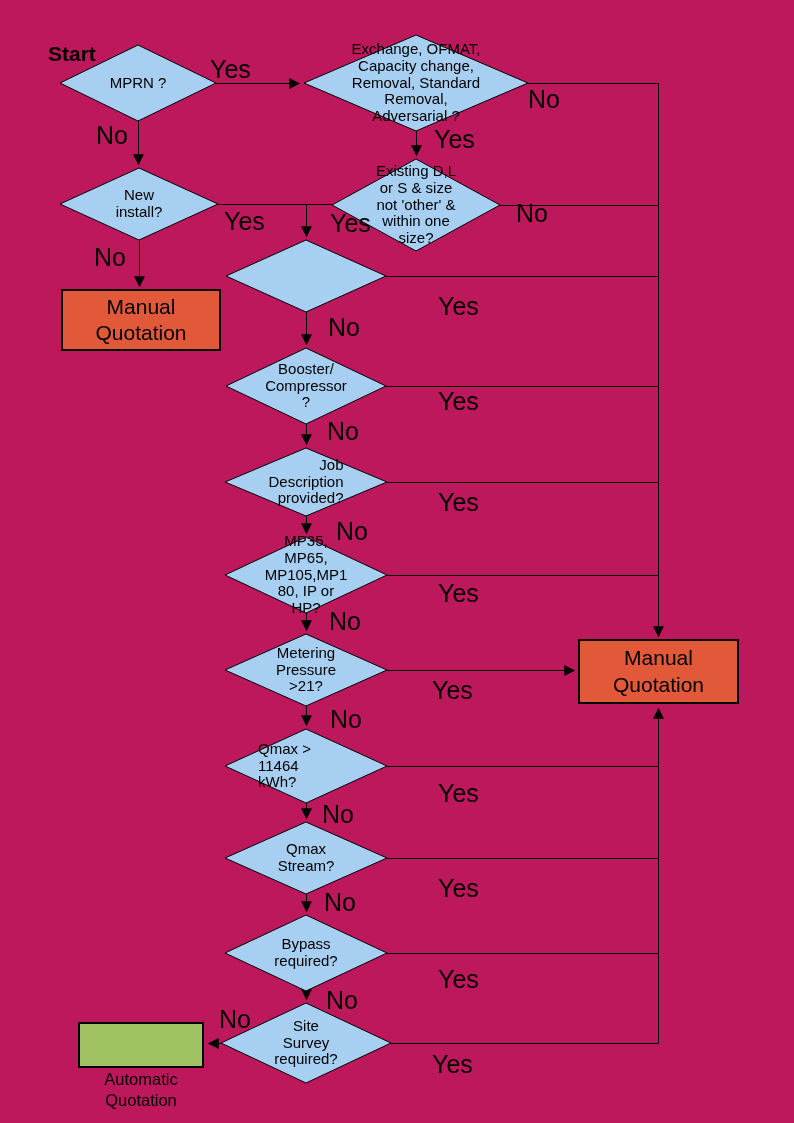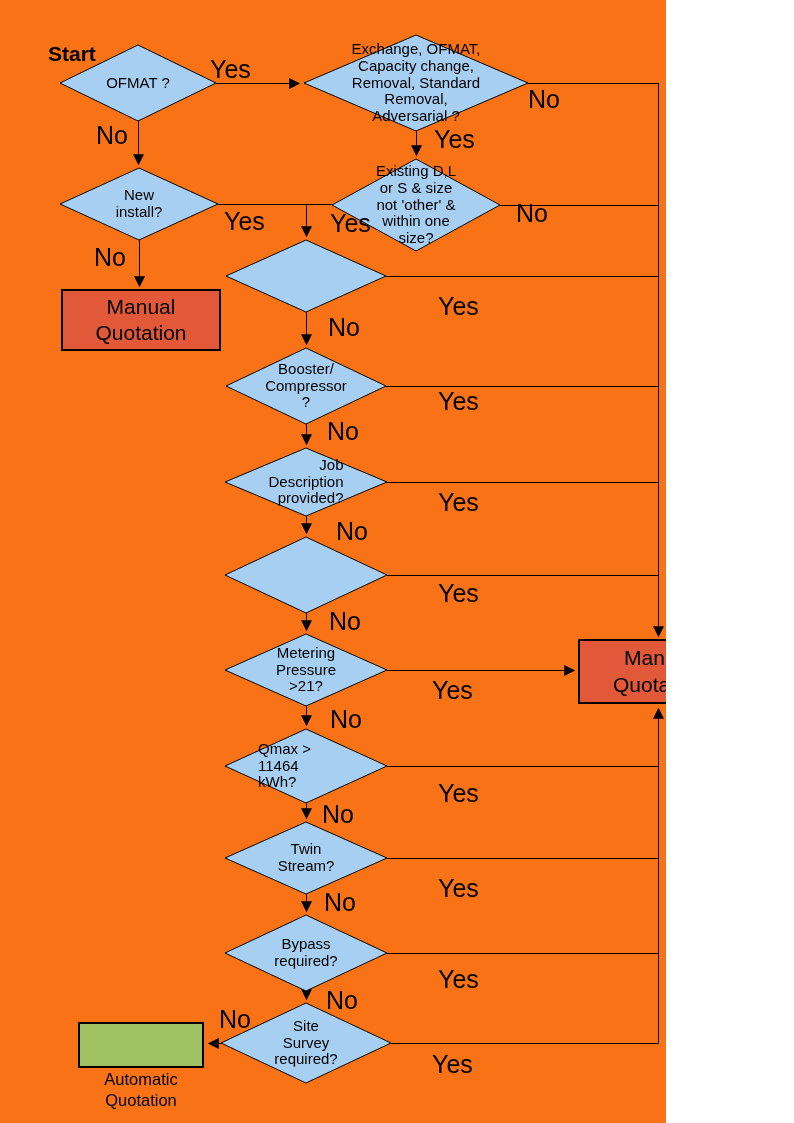--- a/index.html
+++ b/index.html
@@ -1,17 +1,17 @@
 <!DOCTYPE html>
 <html><head>
 <meta charset="utf-8">
 <style>
   html,body{margin:0;padding:0;background:#fff;}
   .stage{
-    position:relative;width:666px;height:1123px;background:#f97316;
+    position:relative;width:794px;height:1123px;background:#be185d;
     font-family:"Liberation Sans", sans-serif;color:#000;overflow:hidden;
   }
   .stage svg{position:absolute;left:0;top:0;}
   .dtext{
     position:absolute;display:flex;align-items:center;justify-content:center;
     text-align:center;font-size:15px;line-height:1.12;white-space:pre-line;
   }
   .qleft{justify-content:flex-start;text-align:left;padding-left:33px;box-sizing:border-box;}
   .term{
     position:absolute;display:flex;align-items:center;justify-content:center;
@@ -79,46 +79,51 @@
       <polygon points="306,915 387,953 306,991 225,953" fill="#A7CFF2"></polygon>
       <polygon points="306,1003 391,1043 306,1083 221,1043" fill="#A7CFF2"></polygon>
       <rect x="62" y="290" width="158" height="60" stroke-width="2" fill="#E2593A"></rect>
       <rect x="579" y="640" width="159" height="63" stroke-width="2" fill="#E2593A"></rect>
       <rect x="79" y="1023" width="124" height="44" stroke-width="2" fill="#A1C263"></rect>
     </g>
   </svg>
 
   <div class="start" style="left:48px;top:42px;">Start</div>
 
-  <div class="dtext" style="left:60px;top:45px;width:156px;height:76px;">OFMAT ?</div>
+  <div class="dtext" style="left:60px;top:45px;width:156px;height:76px;">MPRN ?</div>
   <div class="dtext" style="left:304px;top:35px;width:224px;height:96px;">Exchange, OFMAT,
 Capacity change,
 Removal, Standard
 Removal,
 Adversarial ?</div>
   <div class="dtext" style="left:60px;top:168px;width:158px;height:72px;">New
 install?</div>
   <div class="dtext" style="left:332px;top:159px;width:168px;height:92px;">Existing D,L
 or S &amp; size
 not 'other' &amp;
 within one
 size?</div>
   <div class="dtext" style="left:226px;top:348px;width:160px;height:76px;">Booster/
 Compressor
 ?</div>
   <div class="dtext" style="left:225px;top:448px;width:162px;height:68px;text-align:right;">Job
 Description
 provided?</div>
+  <div class="dtext" style="left:225px;top:537px;width:162px;height:76px;">MP35,
+MP65,
+MP105,MP1
+80, IP or
+HP?</div>
   <div class="dtext" style="left:225px;top:634px;width:162px;height:72px;">Metering
 Pressure
 &gt;21?</div>
   <div class="dtext qleft" style="left:225px;top:729px;width:162px;height:74px;">Qmax &gt;
 11464
 kWh?</div>
-  <div class="dtext" style="left:225px;top:822px;width:162px;height:72px;">Twin
+  <div class="dtext" style="left:225px;top:822px;width:162px;height:72px;">Qmax
 Stream?</div>
   <div class="dtext" style="left:225px;top:915px;width:162px;height:76px;">Bypass
 required?</div>
   <div class="dtext" style="left:221px;top:1003px;width:170px;height:80px;">Site
 Survey
 required?</div>
 
   <div class="term" style="left:62px;top:290px;width:158px;height:60px;">Manual
 Quotation</div>
   <div class="term" style="left:579px;top:640px;width:159px;height:63px;">Manual

